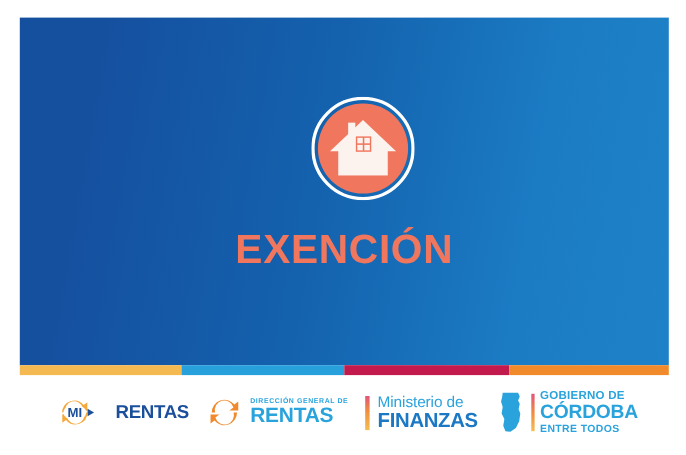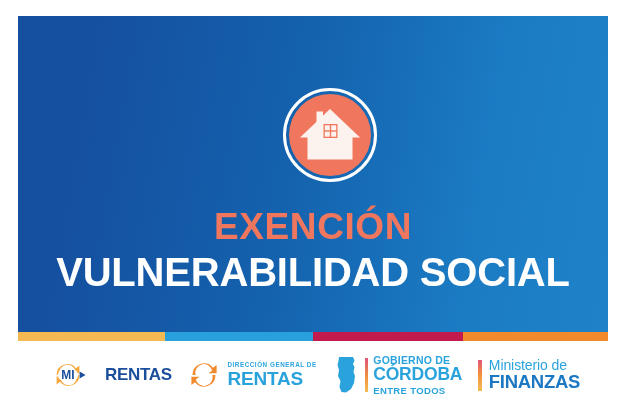--- a/index.html
+++ b/index.html
@@ -206,21 +206,20 @@
         <rect x="40.5" y="36" width="14" height="14" fill="#f0775e"></rect>
         <rect x="41.8" y="37.3" width="5" height="5" fill="#fdf3ee"></rect>
         <rect x="48.2" y="37.3" width="5" height="5" fill="#fdf3ee"></rect>
         <rect x="41.8" y="43.7" width="5" height="5" fill="#fdf3ee"></rect>
         <rect x="48.2" y="43.7" width="5" height="5" fill="#fdf3ee"></rect>
       </svg>
     </div>
 
     <div class="headline">
       <span class="headline-primary">EXENCIÓN</span>
-      <span class="headline-secondary">VULNERABILIDAD SOCIAL</span>
     </div>
 
   </div>
 
   <div class="color-rule">
     <div class="seg seg-gold"></div>
     <div class="seg seg-blue"></div>
     <div class="seg seg-pink"></div>
     <div class="seg seg-orange"></div>
   </div>
@@ -242,35 +241,35 @@
       <svg width="34" height="34" viewBox="0 0 34 34">
         <path d="M5.5 17 A11.5 11.5 0 0 1 26 9.8 L29.6 7 L29.6 15.2 L21.6 15.2 L25.2 12.4 A8.4 8.4 0 0 0 8.6 17 Z" fill="#f08a2c"></path>
         <path d="M28.5 17 A11.5 11.5 0 0 1 8 24.2 L4.4 27 L4.4 18.8 L12.4 18.8 L8.8 21.6 A8.4 8.4 0 0 0 25.4 17 Z" fill="#f08a2c"></path>
       </svg>
       <div class="dgr-text">
         <span class="dgr-small">DIRECCIÓN GENERAL DE</span>
         <span class="dgr-big">RENTAS</span>
       </div>
     </div>
 
+    <div class="logo logo-finanzas">
+      <div class="finanzas-bar"></div>
+      <div class="finanzas-text">
+        <span class="finanzas-top">Ministerio de</span>
+        <span class="finanzas-bottom">FINANZAS</span>
+      </div>
+    </div>
+
     <div class="logo logo-gobierno">
       <svg width="28" height="40" viewBox="0 0 28 40">
         <path d="M7 2 L21 2 L22.5 5.5 L21 9 L22.5 12 L21.5 17 L23 21 L22 28 L19 34 L14 37.5 L9.5 37 L7.5 32 L8.5 26 L6 21 L7 15 L5.5 10 L6.5 6 Z" fill="#2aa3dd"></path>
       </svg>
       <div class="gob-bar"></div>
       <div class="gob-text">
         <span class="gob-1">GOBIERNO DE</span>
         <span class="gob-2">CÓRDOBA</span>
         <span class="gob-3">ENTRE TODOS</span>
       </div>
     </div>
 
-    <div class="logo logo-finanzas">
-      <div class="finanzas-bar"></div>
-      <div class="finanzas-text">
-        <span class="finanzas-top">Ministerio de</span>
-        <span class="finanzas-bottom">FINANZAS</span>
-      </div>
-    </div>
-
   </div>
 
 </div>
 
 </body></html>

